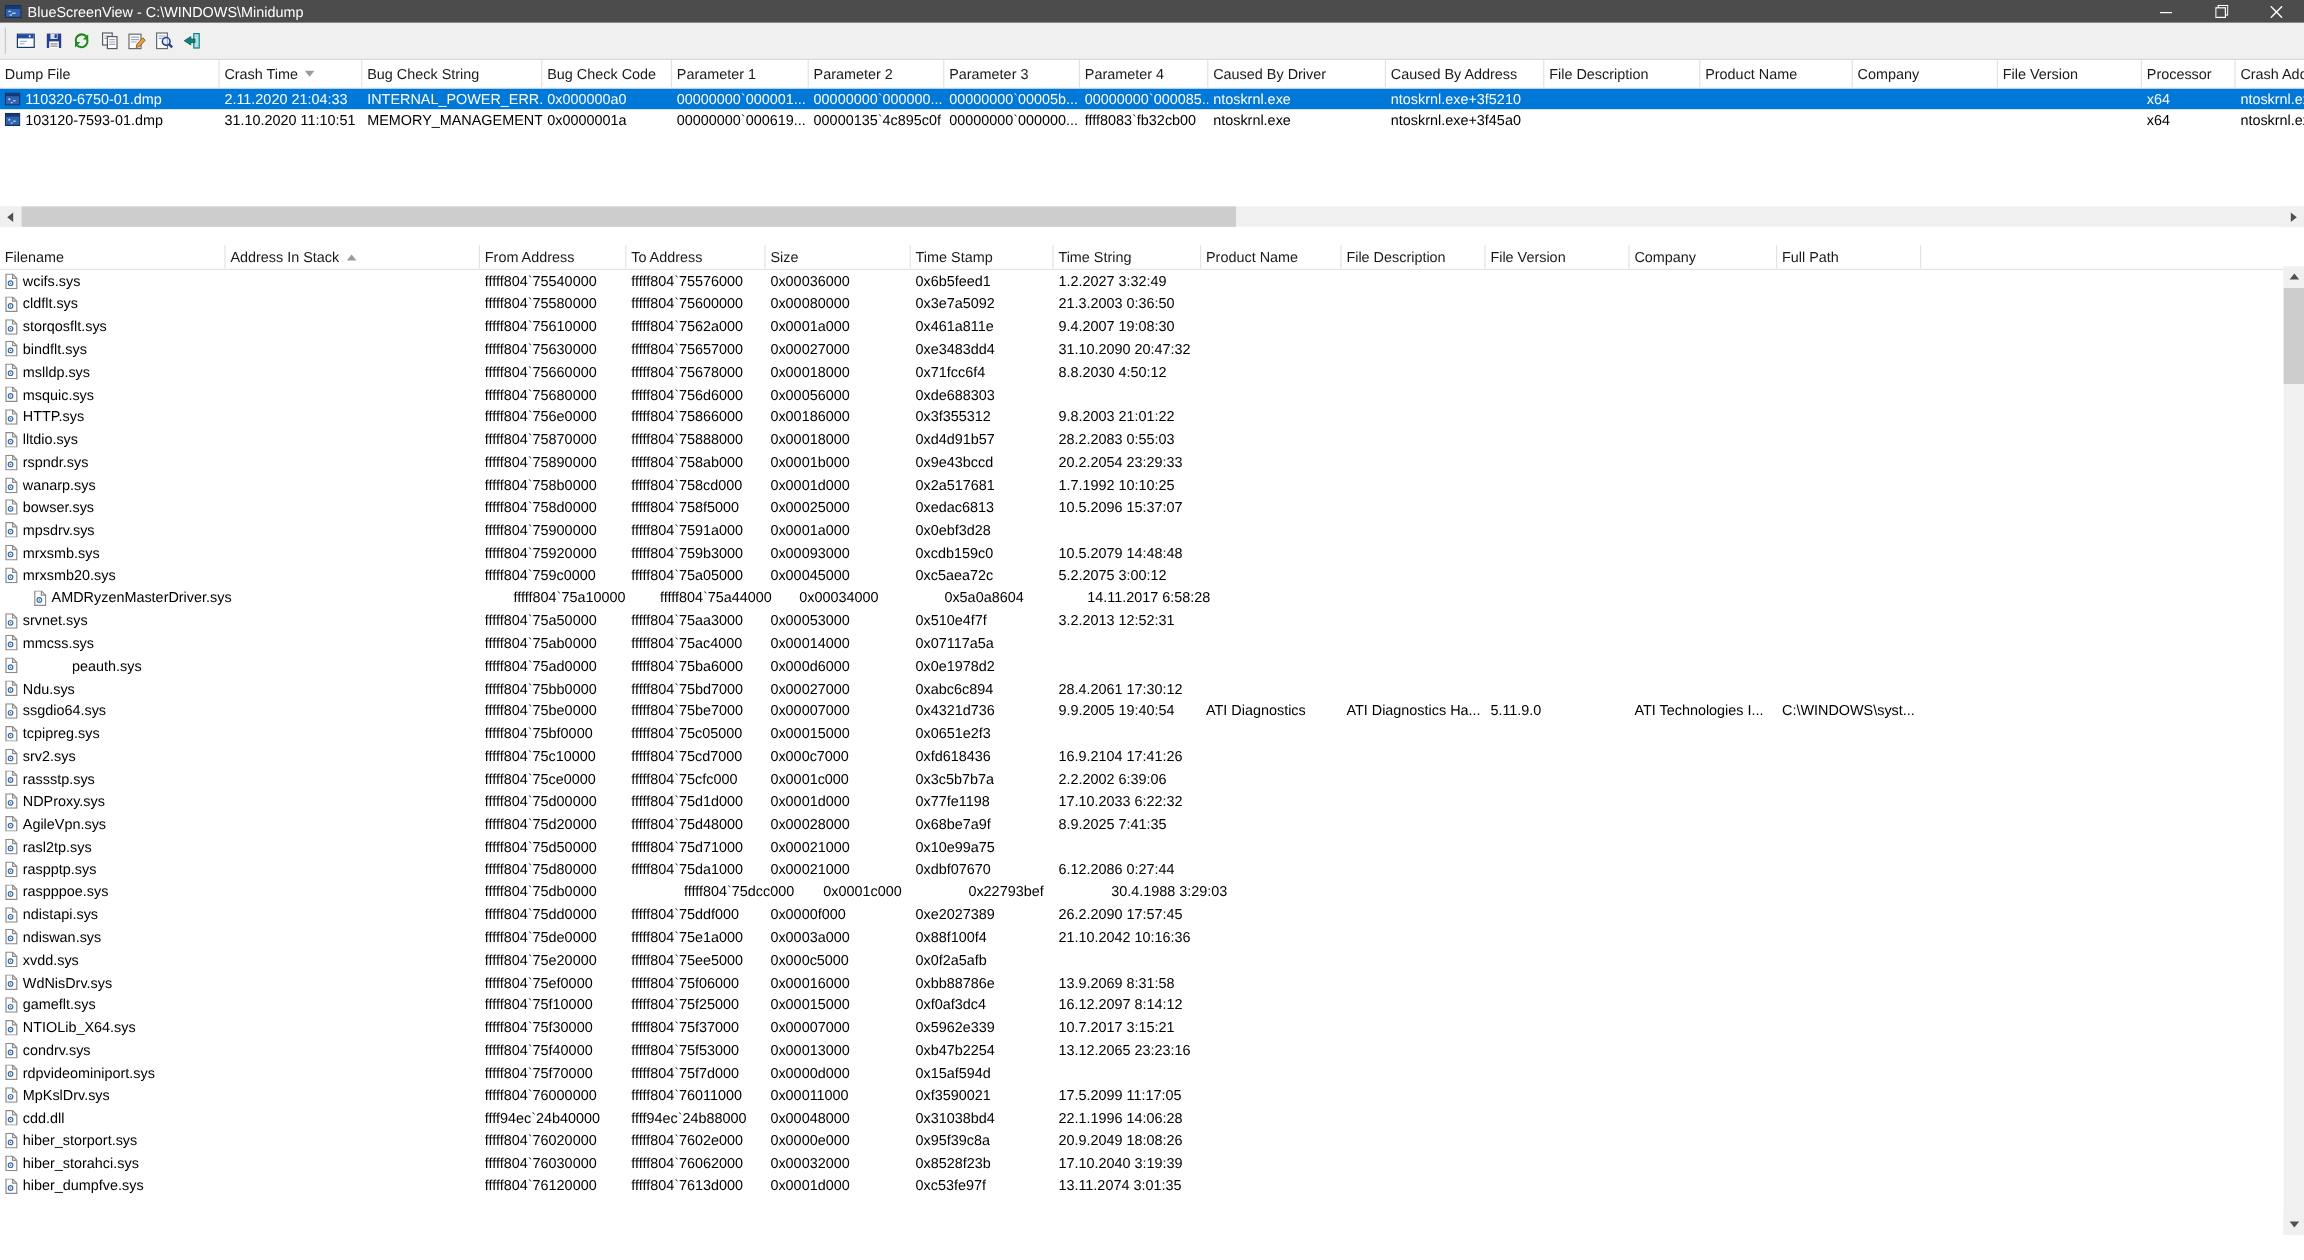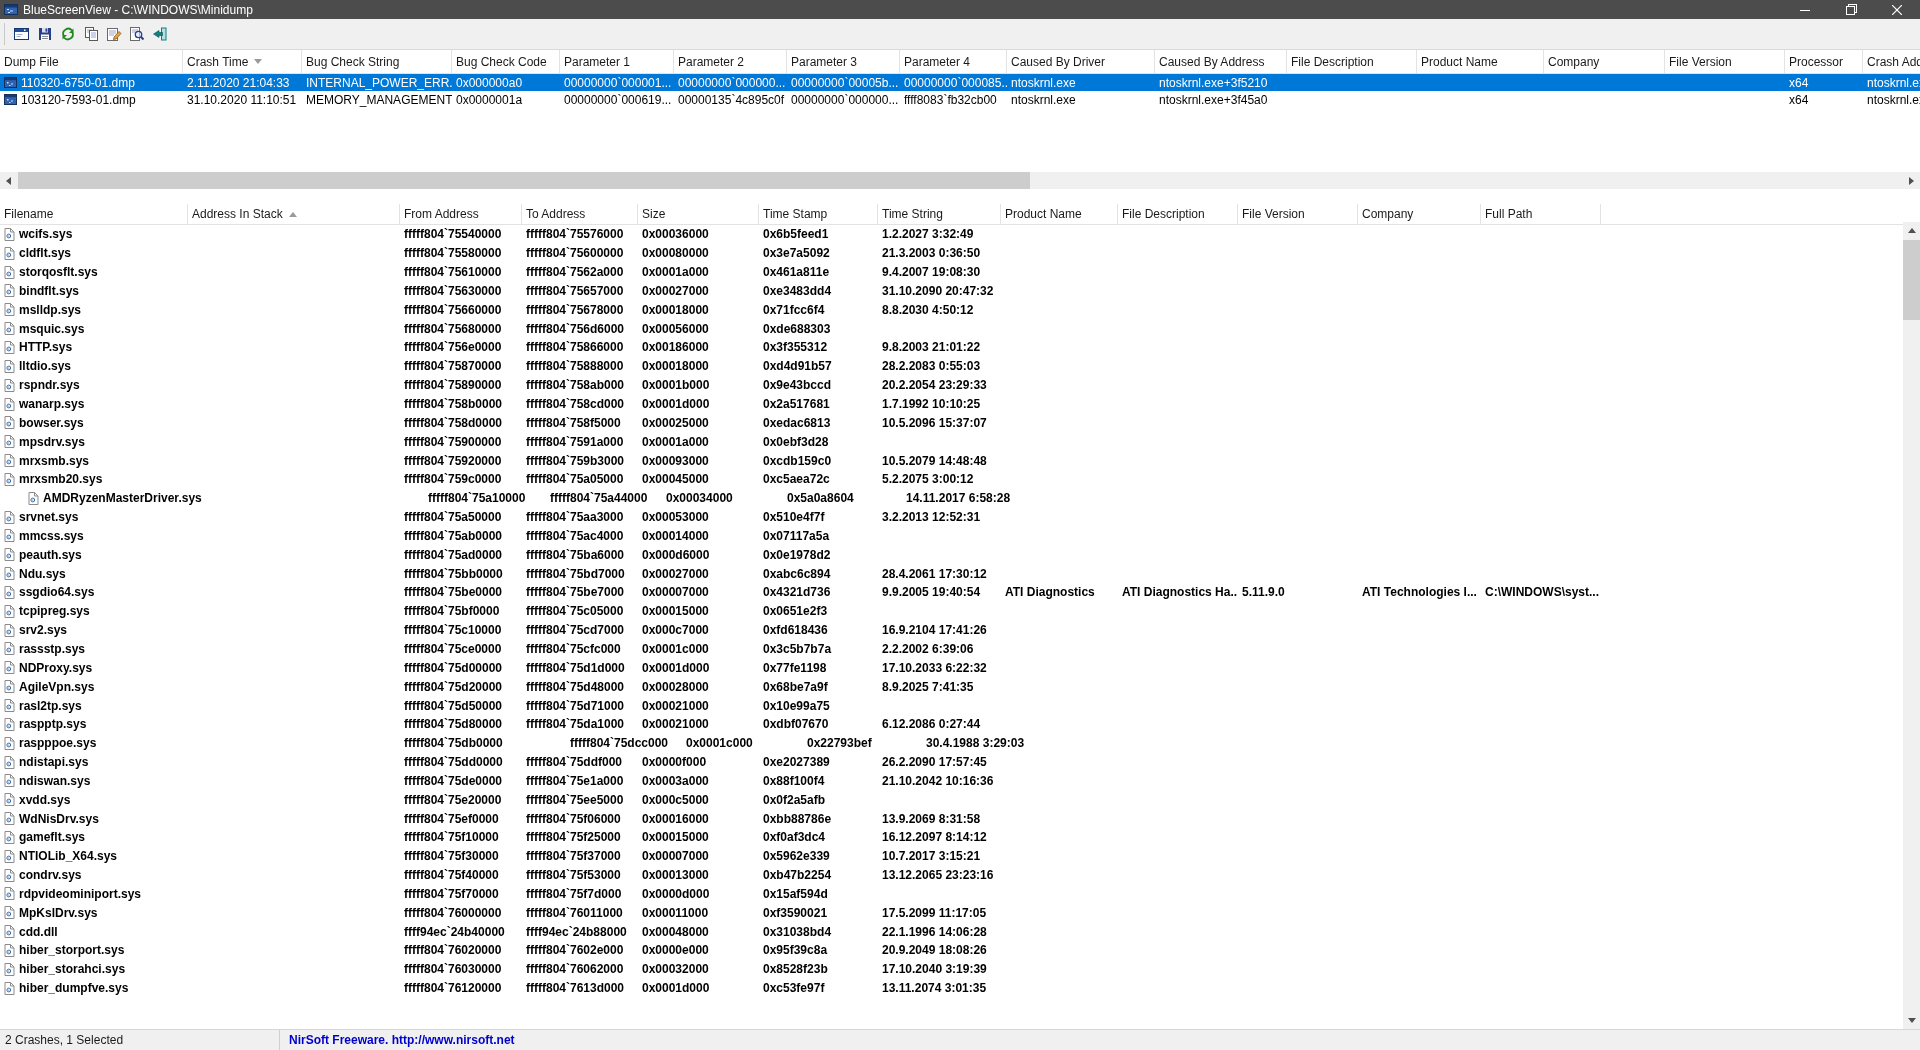--- a/index.html
+++ b/index.html
@@ -34,21 +34,21 @@
   .trow { display: flex; overflow: hidden; }
   .urow { height: 17px; }
   .lrow { height: 18.85px; }
   .tcell { flex: none; display: flex; align-items: center; padding: 0 4px; white-space: nowrap; overflow: hidden; }
   .trow.selected { background: #0078d7; color: #fff; }
   .row-icon { display: inline-flex; margin-right: 4px; flex: none; }
 
   .hscroll { position: relative; height: 17px; background: #f0f0f0; }
   .splitter { height: 15px; background: #fff; }
   .pane-lower { position: relative; height: 807px; background: #fff; overflow: hidden; }
-  .lower-rows { width: 1903px; overflow: hidden; font-weight: bold; }
+  .lower-rows { width: 1903px; overflow: hidden; }
   .scroll-arrow { position: absolute; width: 17px; height: 17px; display: flex; align-items: center; justify-content: center; background: #f0f0f0; }
   .tri-left  { width:0;height:0;border-top:4px solid transparent;border-bottom:4px solid transparent;border-right:5px solid #505050; }
   .tri-right { width:0;height:0;border-top:4px solid transparent;border-bottom:4px solid transparent;border-left:5px solid #505050; }
   .tri-up    { width:0;height:0;border-left:4px solid transparent;border-right:4px solid transparent;border-bottom:5px solid #505050; }
   .tri-down  { width:0;height:0;border-left:4px solid transparent;border-right:4px solid transparent;border-top:5px solid #505050; }
   .hthumb { position: absolute; left: 18px; top: 0; width: 1012px; height: 17px; background: #cdcdcd; }
   .vscroll { position: absolute; right: 0; top: 222px; width: 17px; height: 807px; background: #f0f0f0; }
   .vthumb { position: absolute; left: 0; top: 18px; width: 17px; height: 80px; background: #cdcdcd; }
 
   
@@ -732,21 +732,21 @@
           <div class="tcell" style="width: 121px;">0x00014000</div>
           <div class="tcell" style="width: 119px;">0x07117a5a</div>
           <div class="tcell" style="width: 123px;"></div>
           <div class="tcell" style="width: 117px;"></div>
           <div class="tcell" style="width: 120px;"></div>
           <div class="tcell" style="width: 120px;"></div>
           <div class="tcell" style="width: 123px;"></div>
           <div class="tcell" style="width: 120px;"></div>
         </div>
         <div class="trow lrow">
-          <div class="tcell" style="width: 188px;">
+          <div class="tcell" style="width: 188px; gap: 41px;">
             <span class="row-icon">
               <svg width="11" height="13">
                 <path d="M1 0.5 H6.5 L10 4 V12.5 H1 Z" fill="#fff" stroke="#8b8b8b"></path>
                 <path d="M6.5 0.5 V4 H10" fill="none" stroke="#8b8b8b"></path>
                 <circle cx="4.8" cy="8" r="1.9" fill="none" stroke="#3a6ea5" stroke-width="1"></circle>
                 <circle cx="4.8" cy="8" r="0.6" fill="#3a6ea5"></circle>
               </svg>
             </span>
             <span>peauth.sys</span>
           </div>
@@ -1320,18 +1320,14 @@
   <div class="vscroll">
     <div class="scroll-arrow" style="top:0;left:0;">
         <span class="tri-up"></span>
       </div>
     <div class="vthumb"></div>
     <div class="scroll-arrow" style="bottom:0;left:0;">
         <span class="tri-down"></span>
       </div>
   </div>
 
-  <div class="statusbar">
-    <div class="sb-left">2 Crashes, 1 Selected</div>
-    <div class="sb-nirsoft">NirSoft Freeware.  http://www.nirsoft.net</div>
-  </div>
 
 </div>
 
 </body></html>

